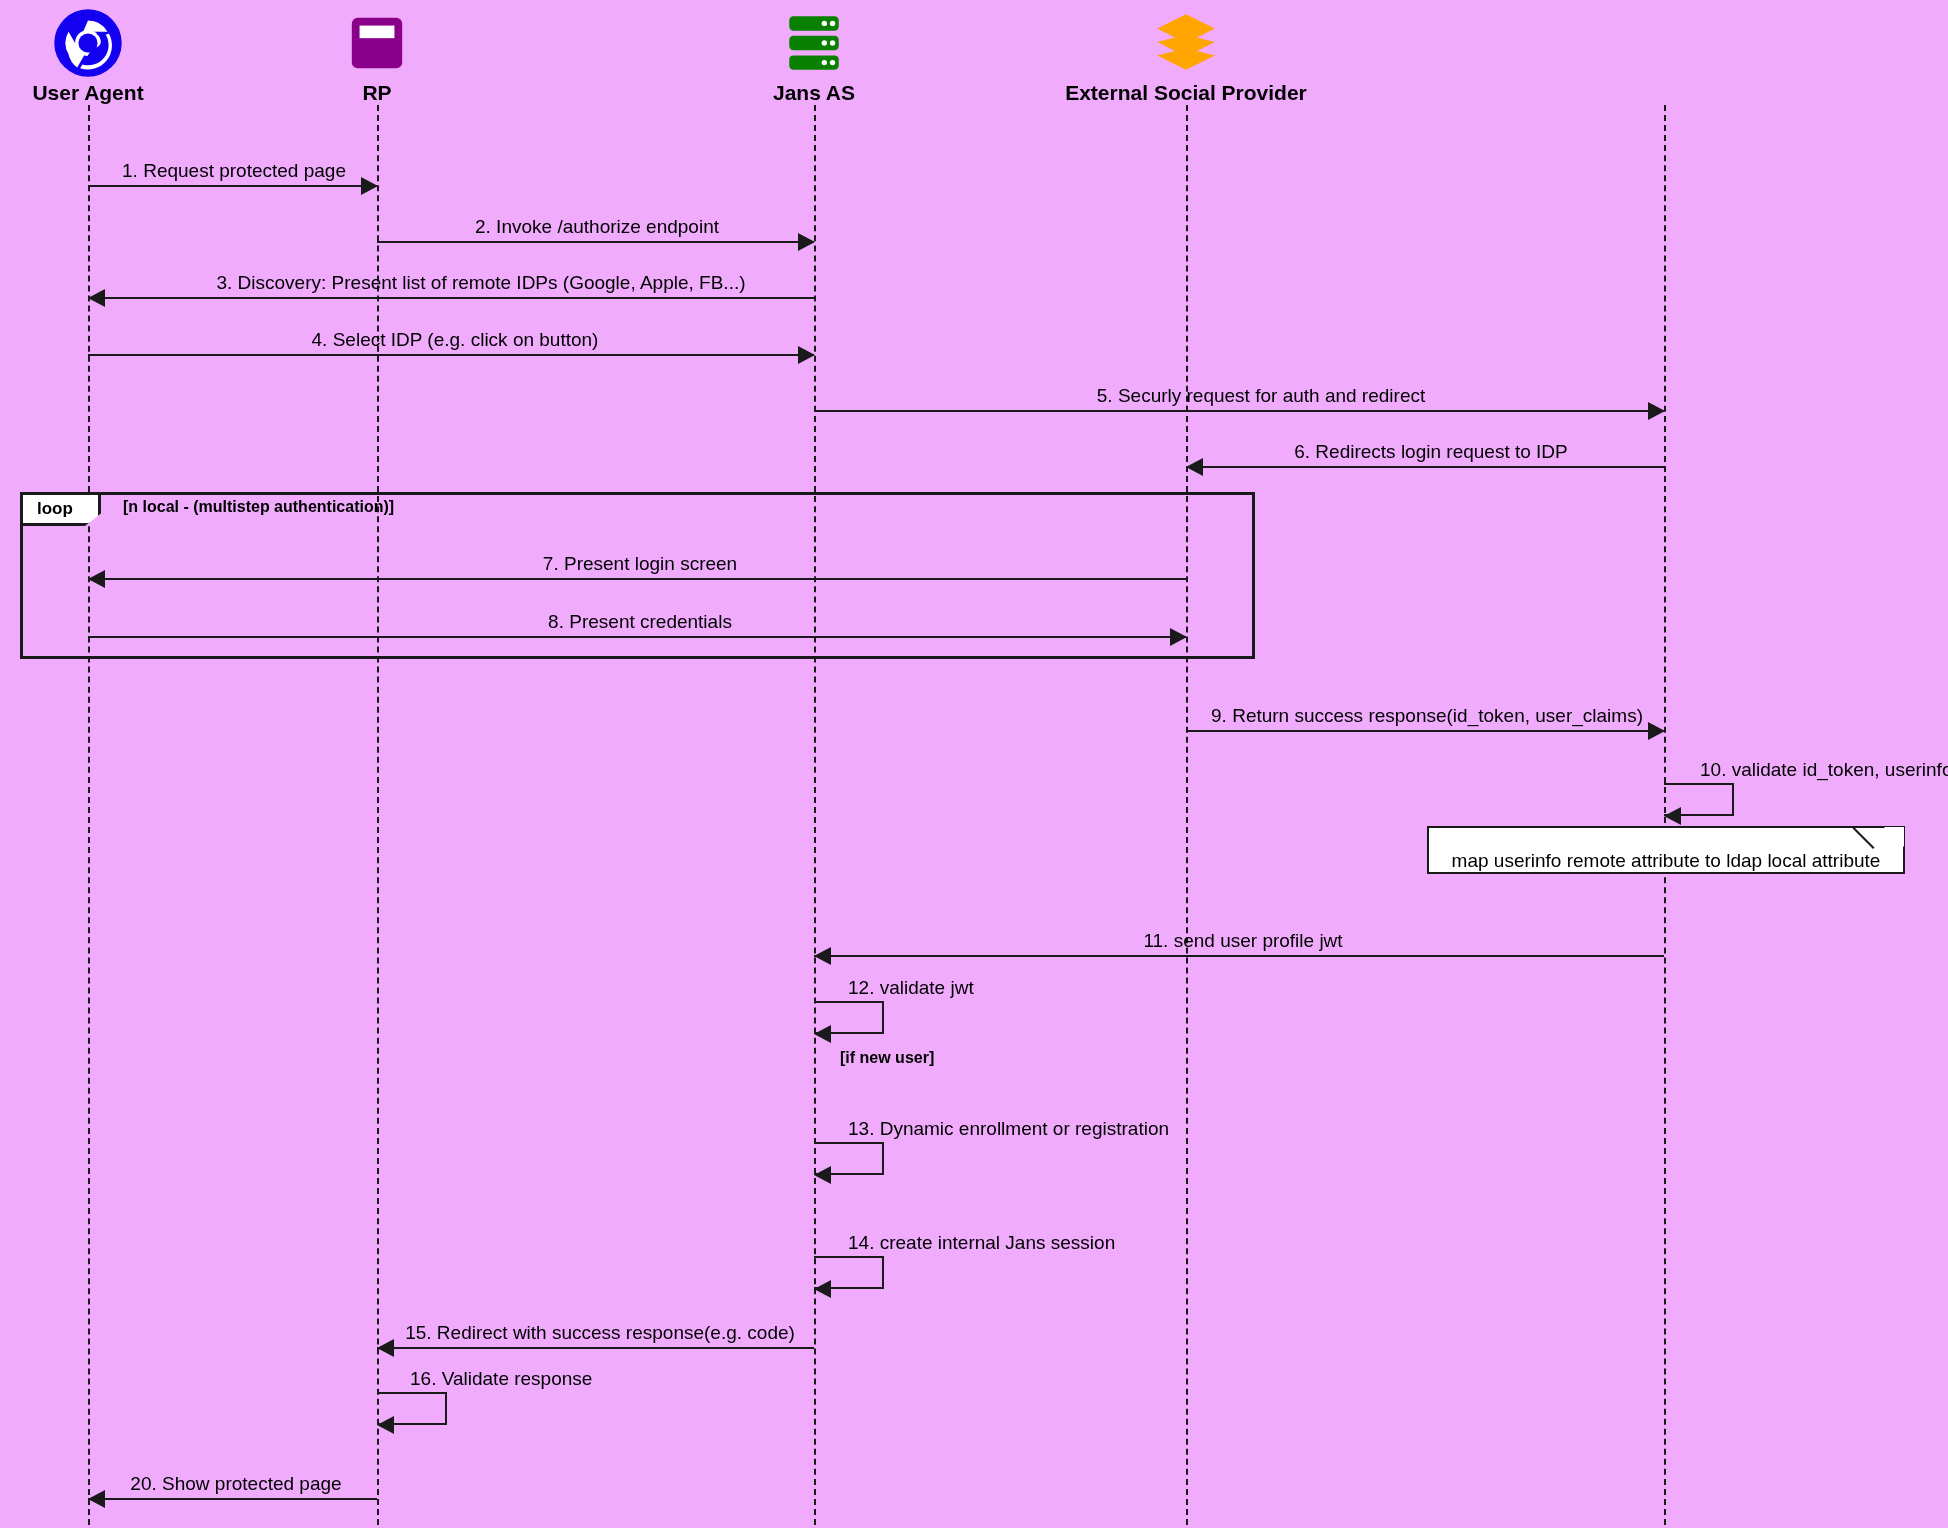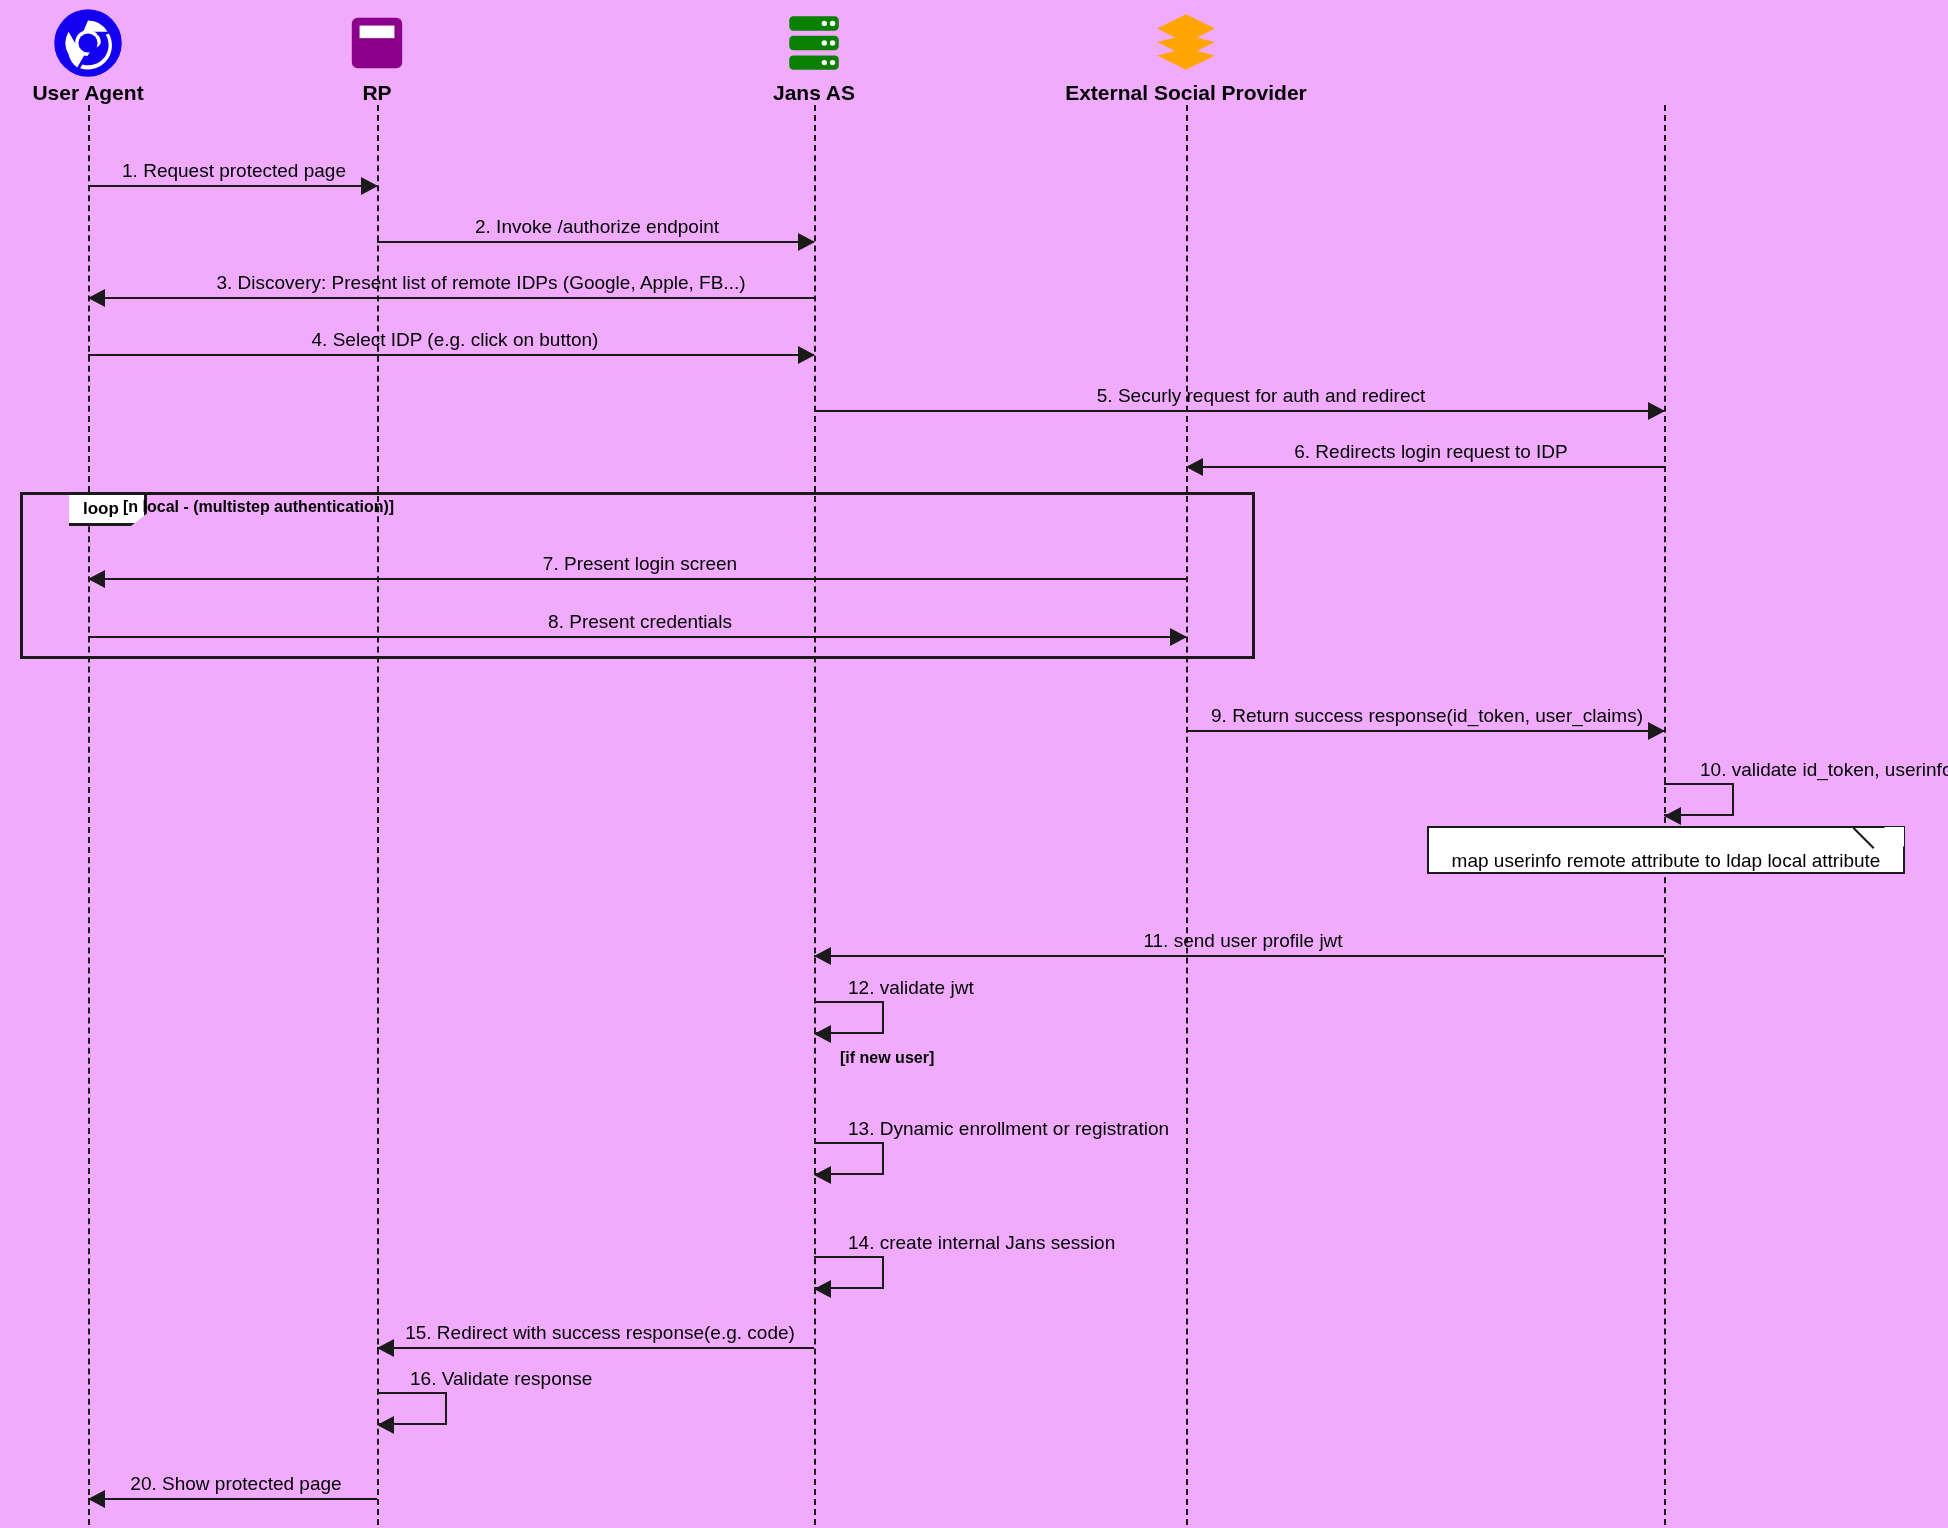--- a/index.html
+++ b/index.html
@@ -96,21 +96,20 @@
     box-sizing: border-box;
     background: #ffffff;
     display: flex;
     align-items: center;
     padding-left: 14px;
     padding-right: 26px;
     font-size: 17px;
     font-weight: bold;
     color: #000000;
     clip-path: polygon(0 0, 100% 0, 100% 60%, calc(100% - 16px) 100%, 0 100%);
-    margin-left: 46px;
   }
   .frag-cond {
     position: absolute;
     font-size: 16px;
     font-weight: bold;
     color: #000000;
     white-space: nowrap;
   }
   
   .note {

